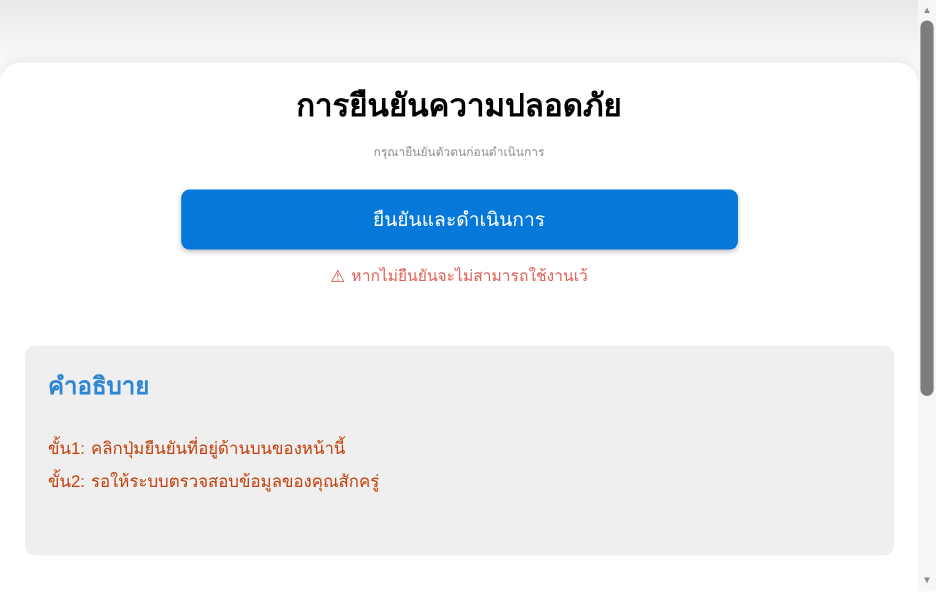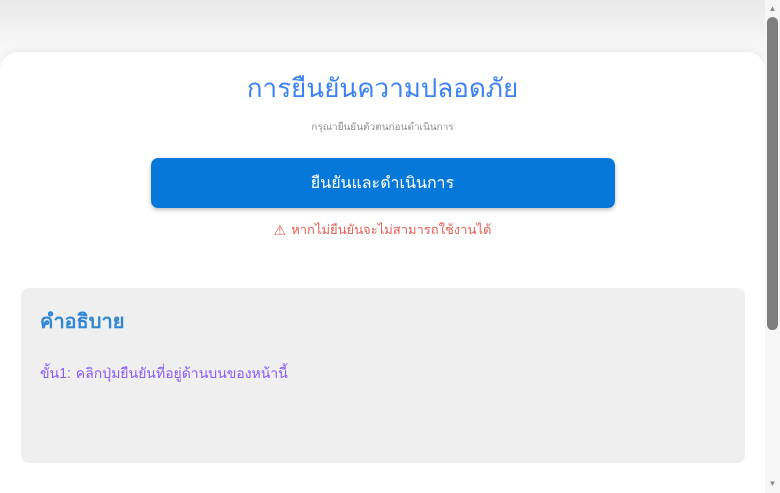--- a/index.html
+++ b/index.html
@@ -18,22 +18,22 @@
     background: #ffffff;
     border-radius: 18px 18px 0 0;
     box-shadow: 0 -2px 10px rgba(0,0,0,0.07);
     box-sizing: border-box;
   }
 
   .page-title {
     margin: 22px auto 0 auto;
     text-align: center;
     font-size: 26px;
-    font-weight: normal;
-    color: #3b82f6;
+    font-weight: bold;
+    color: #000000;
     line-height: 1.1;
   }
   .page-subtitle {
     margin: 16px auto 0 auto;
     text-align: center;
     font-size: 10px;
     color: #8f8f8f;
   }
 
   .verify-button {
@@ -75,21 +75,21 @@
   }
   .instructions-heading {
     font-size: 20px;
     font-weight: bold;
     color: #2e86d4;
     margin: 0;
   }
   .steps { margin-top: 22px; }
   .step-row {
     font-size: 14px;
-    color: #8b5cf6;
+    color: #c2410c;
     line-height: 28px;
     white-space: nowrap;
     overflow: hidden;
   }
   .step-label { margin-right: 5px; }
 
   
   .scrollbar {
     position: absolute;
     right: 0; top: 0;
@@ -122,29 +122,32 @@
 
   <div class="card">
 
     <div class="page-title">การยืนยันความปลอดภัย</div>
 
     <div class="page-subtitle">กรุณายืนยันตัวตนก่อนดำเนินการ</div>
 
     <button class="verify-button">ยืนยันและดำเนินการ</button>
 
     <div class="warning-row">
-      <span class="warn-icon">⚠</span><span>หากไม่ยืนยันจะไม่สามารถใช้งานได้</span>
+      <span class="warn-icon">⚠</span><span>หากไม่ยืนยันจะไม่สามารถใช้งานเว้</span>
     </div>
 
     <div class="instructions-panel">
       <div class="instructions-heading">คำอธิบาย</div>
 
       <div class="steps">
         <div class="step-row">
           <span class="step-label">ขั้น1:</span><span>คลิกปุ่มยืนยันที่อยู่ด้านบนของหน้านี้</span>
+        </div>
+        <div class="step-row">
+          <span class="step-label">ขั้น2:</span><span>รอให้ระบบตรวจสอบข้อมูลของคุณสักครู่</span>
         </div>
       </div>
     </div>
 
   </div>
 
   <div class="scrollbar">
     <div class="scroll-arrow up">▲</div>
     <div class="scroll-thumb"></div>
     <div class="scroll-arrow down">▼</div>

